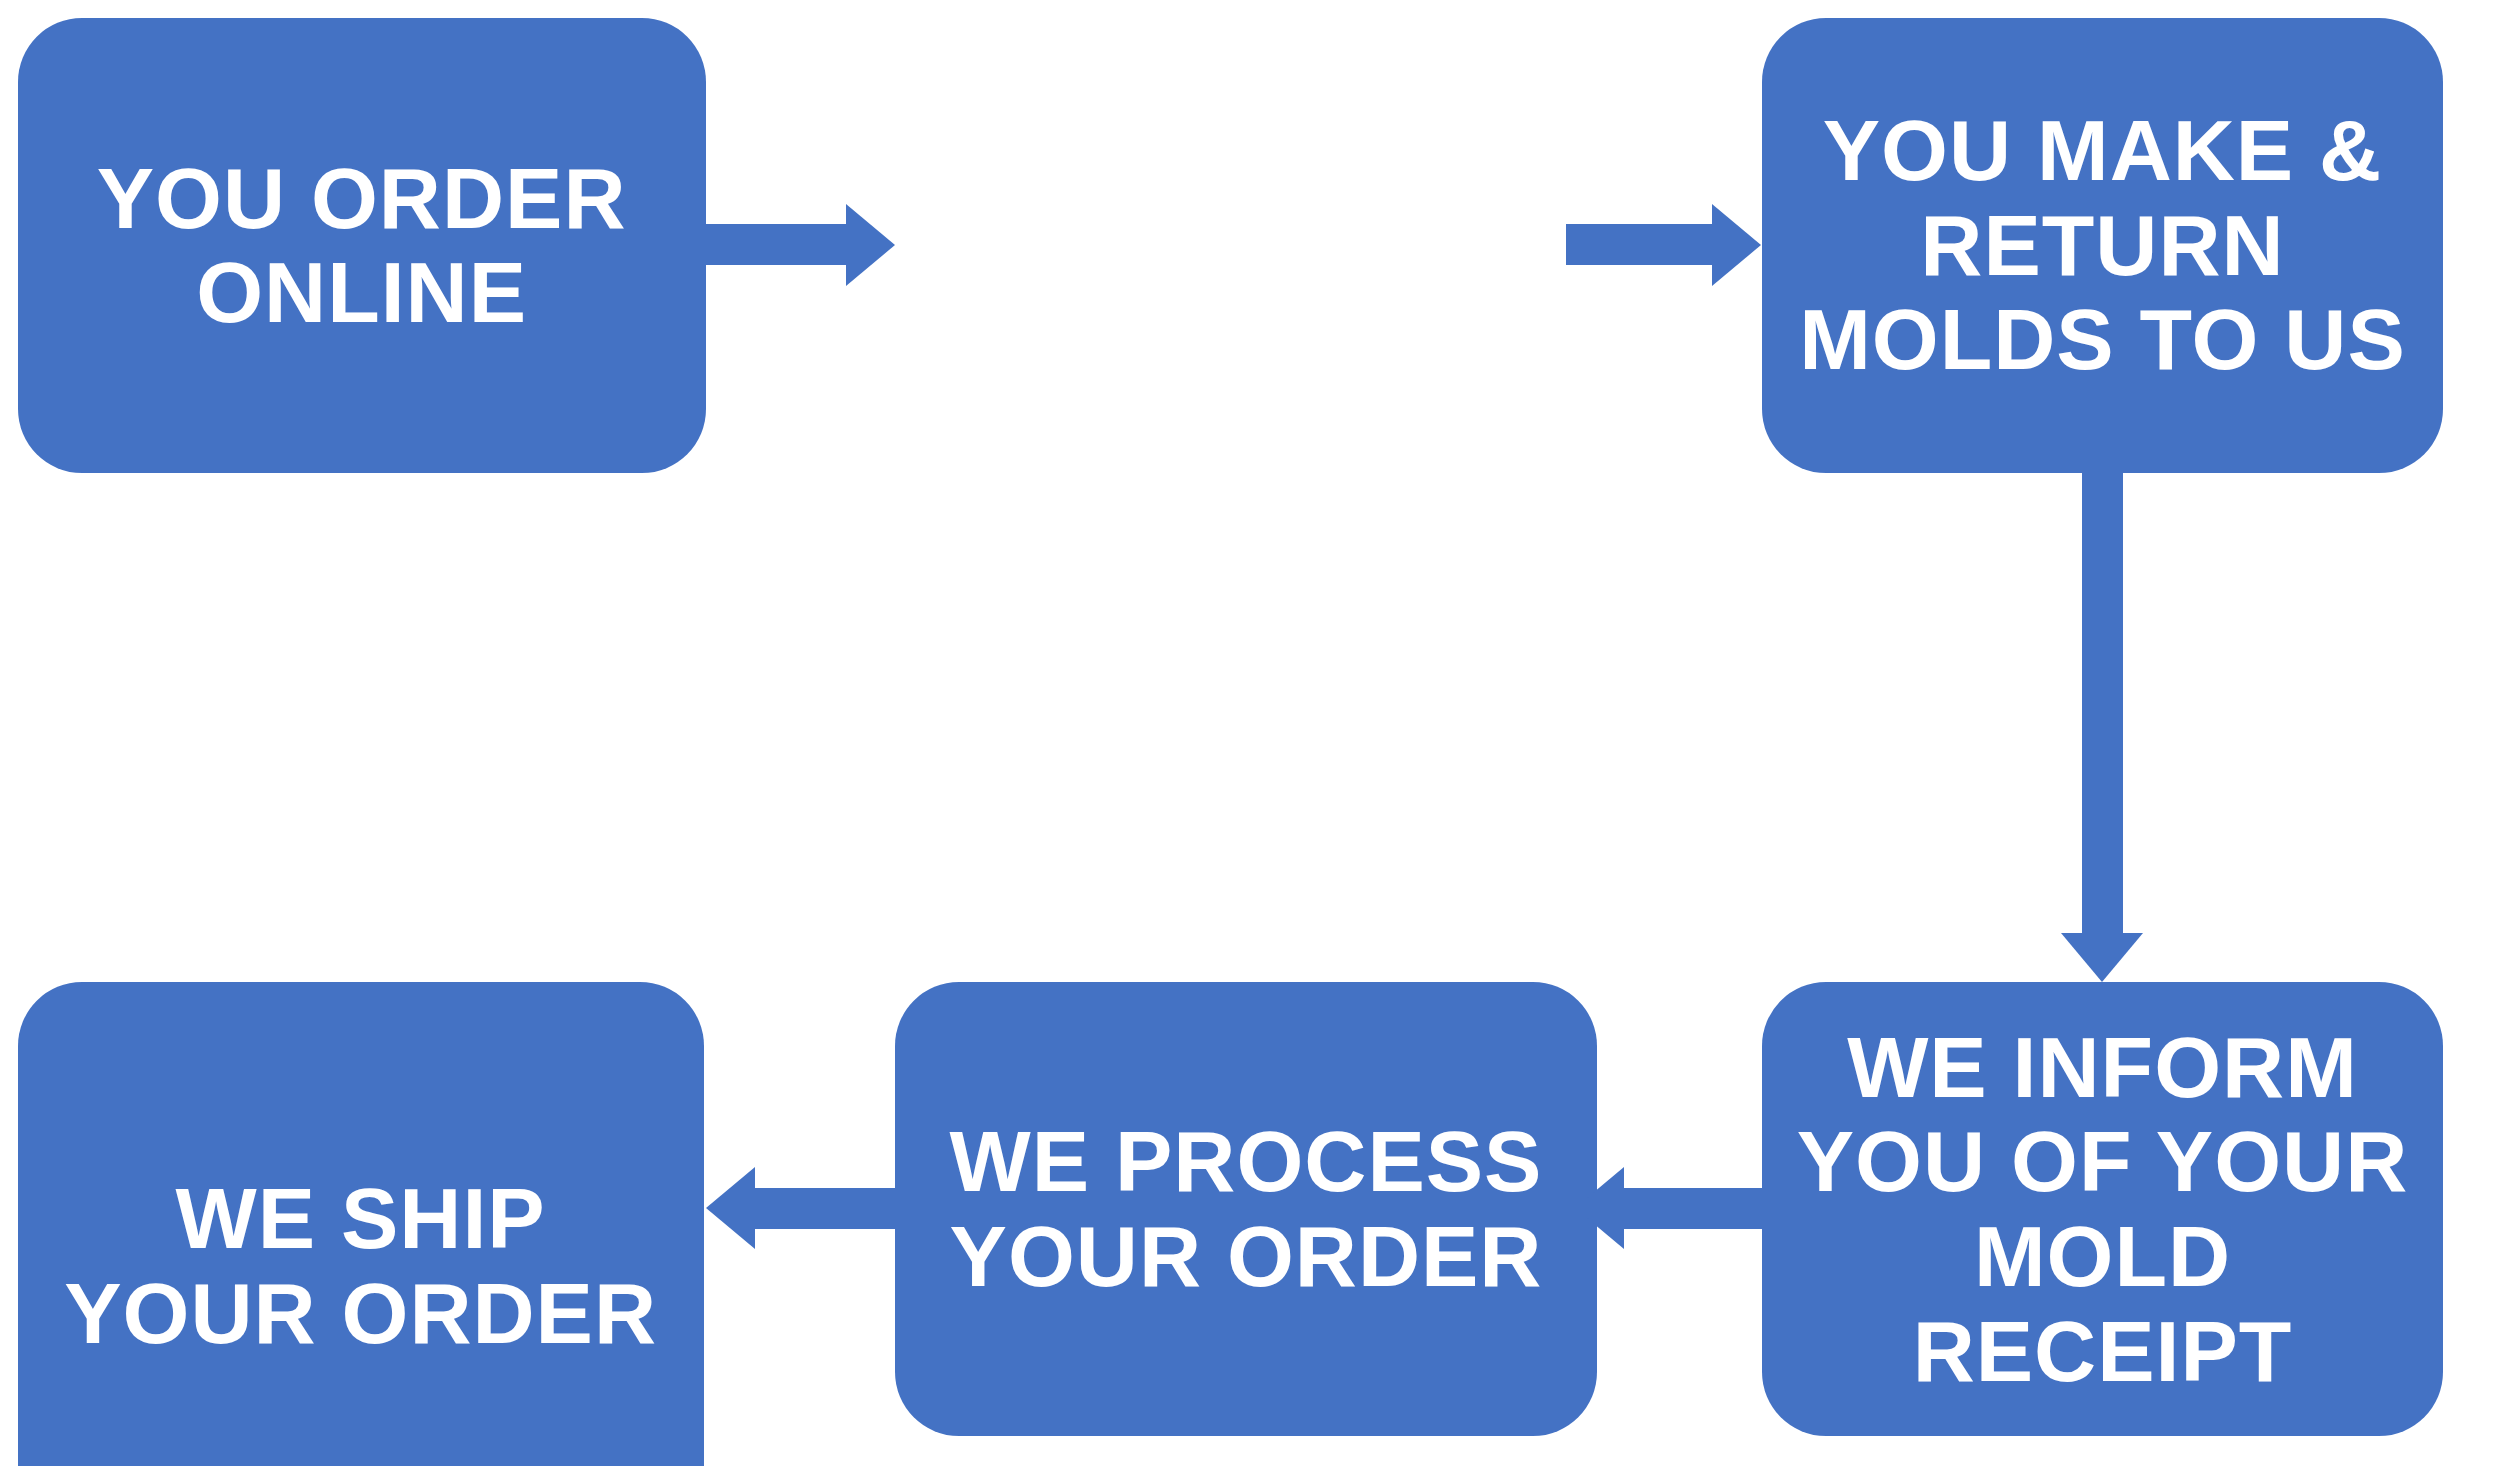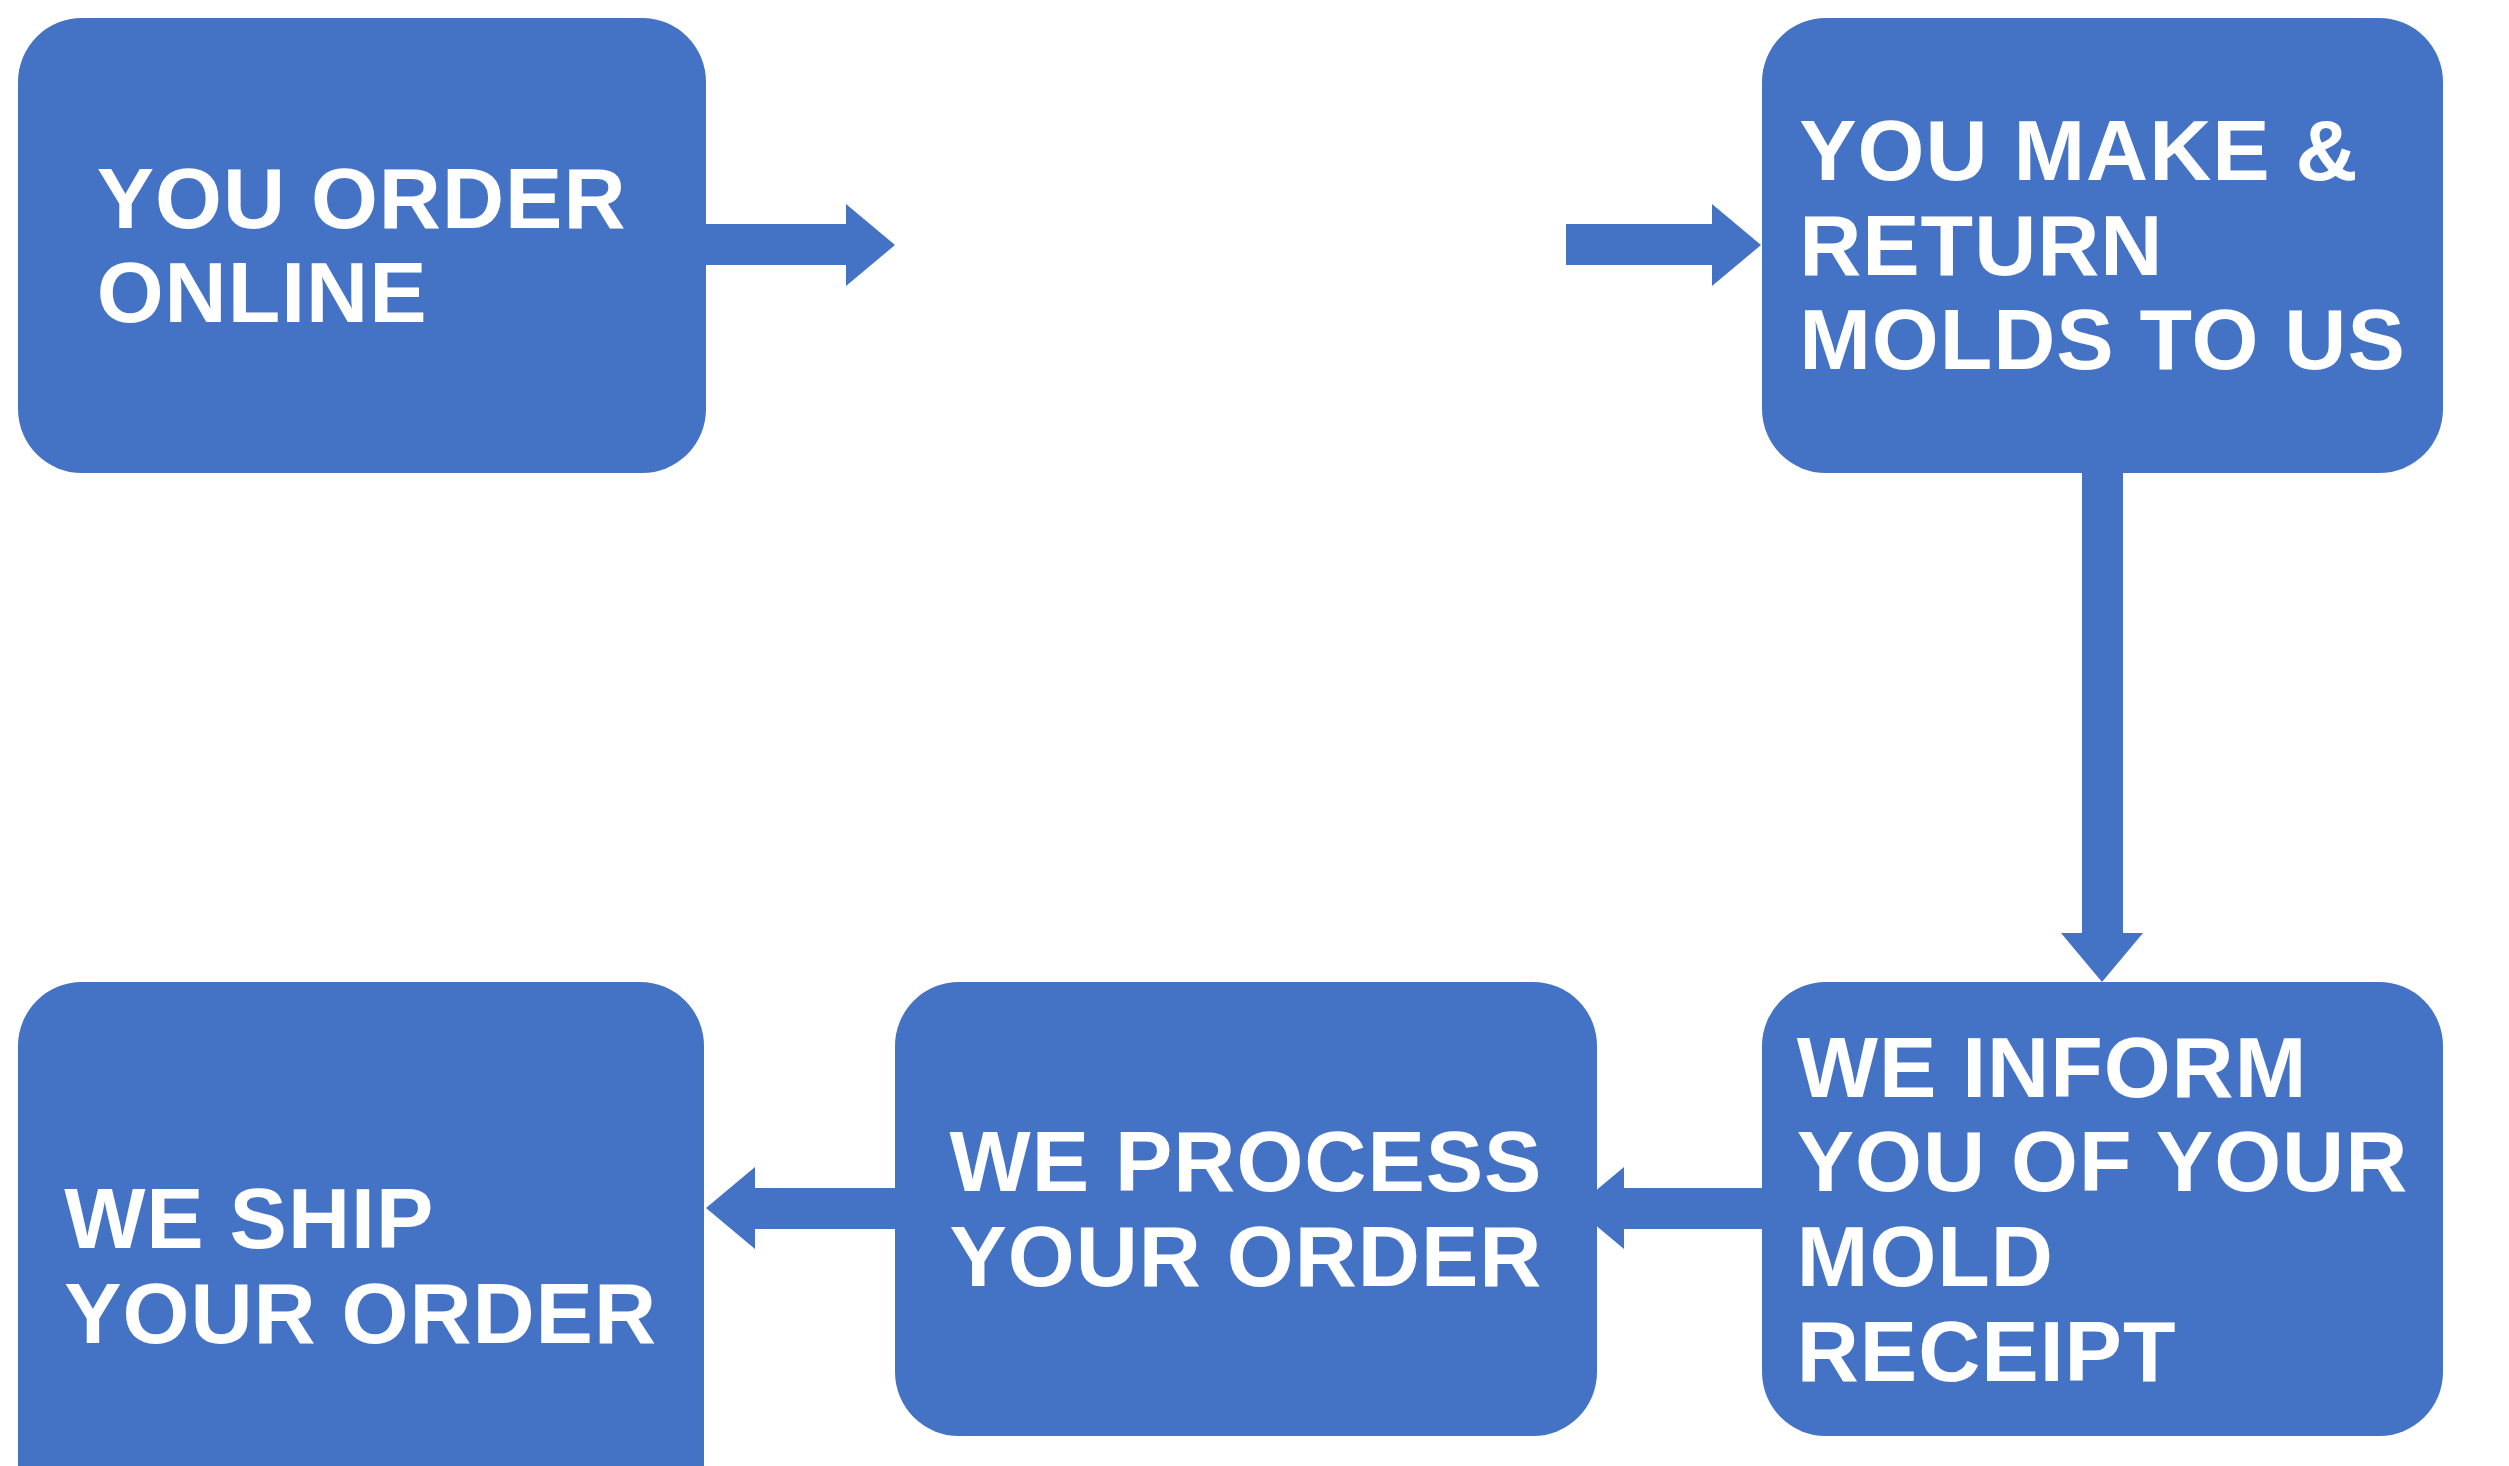--- a/index.html
+++ b/index.html
@@ -14,20 +14,21 @@
     background:var(--bg);
     overflow:hidden;
     font-family:"Liberation Sans", sans-serif;
   }
   .node{
     position:absolute;
     background:var(--accent);
     color:var(--text);
     border-radius:64px;
     display:flex;align-items:center;justify-content:center;
+    text-align:center;
     font-weight:bold;
     font-size:86px;
     line-height:1.1;
     letter-spacing:1px;
     white-space:pre-line;
     padding:0 9.8px;
     box-sizing:border-box;
   }
   #node1{left:17.6px;  top:17.6px;   width:688px;height:455px;}
   #node2{left:895px; top:17.6px;   width:673px;height:455px;}

